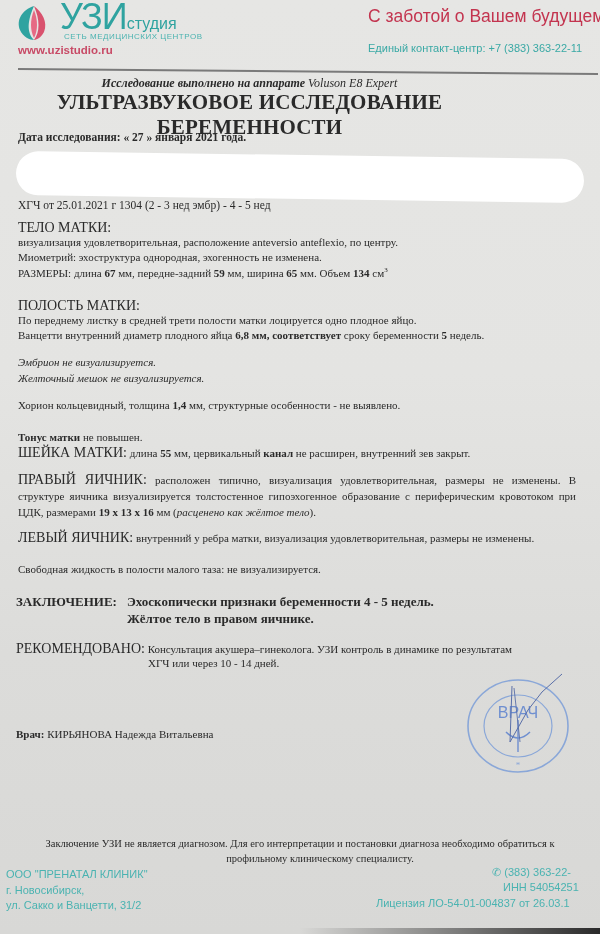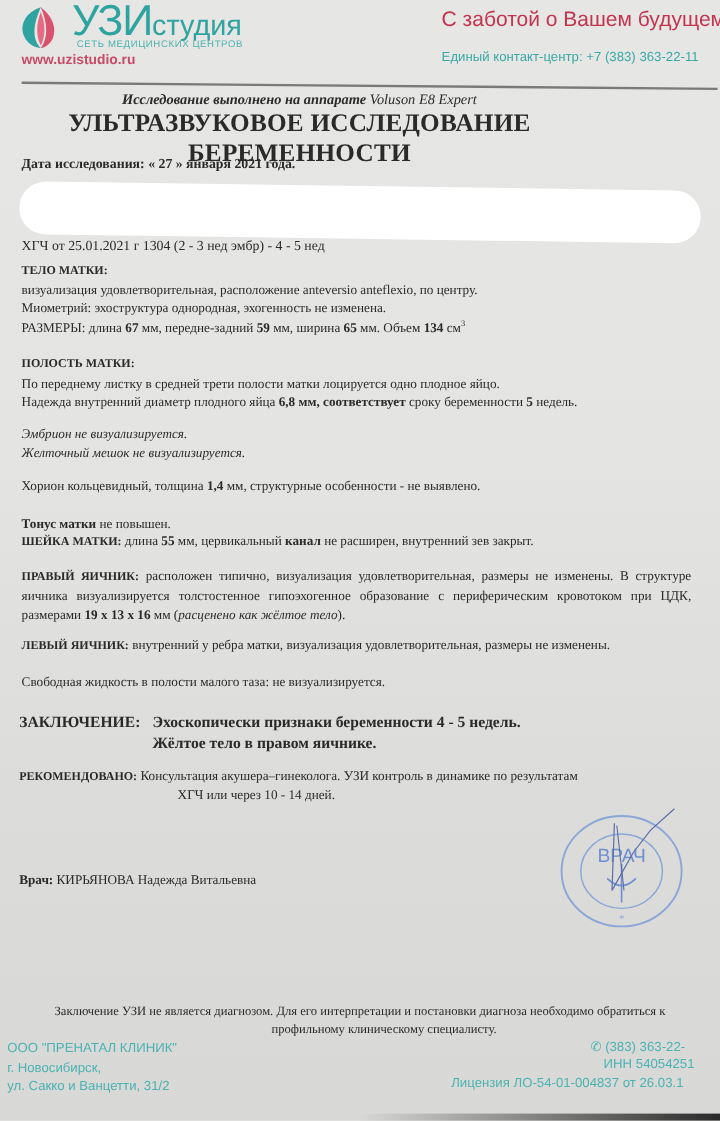--- a/index.html
+++ b/index.html
@@ -5,34 +5,34 @@
   html, body { margin:0; padding:0; }
   body {
     width:600px; height:934px; overflow:hidden; position:relative;
     background: linear-gradient(180deg,#e6e6e4 0%,#e4e4e2 40%,#dcdcda 70%,#d8d8d6 100%);
     font-family: "Liberation Serif", serif; color:#2a2a2a;
   }
   .header { position:absolute; left:0; top:0; width:600px; height:66px; }
   .logo-mark { position:absolute; left:14px; top:2px; width:40px; height:40px; }
   .logo-text { position:absolute; left:60px; top:-4px; font-family:"Liberation Sans",sans-serif; color:#2fa3a0; }
   .logo-big { font-size:36px; letter-spacing:-1px; }
-  .logo-small { font-size:24px; }
+  .logo-small { font-size:16px; }
   .logo-sub { position:absolute; left:64px; top:32px; font-family:"Liberation Sans",sans-serif; font-size:8px; color:#4bb3b0; letter-spacing:0.5px; }
   .site { position:absolute; left:18px; top:44px; font-family:"Liberation Sans",sans-serif; font-size:11.5px; font-weight:bold; color:#c84a66; }
   .slogan { position:absolute; left:368px; top:6px; font-family:"Liberation Sans",sans-serif; font-size:17.5px; color:#c3344f; white-space:nowrap; }
   .contact { position:absolute; left:368px; top:42px; font-family:"Liberation Sans",sans-serif; font-size:11px; color:#3aa9a5; white-space:nowrap; }
   .top-rule { position:absolute; left:18px; top:68px; width:580px; height:2px; background:#7a7a7a; transform:rotate(0.5deg); transform-origin:left; }
   .center { position:absolute; left:0; width:499px; text-align:center; }
   .t-sub { top:76px; font-size:12px; font-style:italic; font-weight:bold; }
   .t-sub .model { font-weight:normal; }
   .t-main { top:90px; font-size:21px; font-weight:bold; letter-spacing:0.2px; }
   .line { position:absolute; font-size:11px; white-space:nowrap; }
   .b { font-weight:bold; }
   .i { font-style:italic; }
-  .h { font-weight:bold; font-size:10px; }
+  .h { font-weight:normal; font-size:14px; }
   .redact { position:absolute; left:16px; top:155px; width:568px; height:44px; background:#ffffff; border-radius:22px; transform:rotate(0.8deg); }
   .just { position:absolute; left:18px; width:558px; font-size:11px; text-align:justify; text-align-last:left; line-height:16px; }
   .concl { position:absolute; font-size:13px; font-weight:bold; white-space:nowrap; }
   .stamp { position:absolute; left:462px; top:672px; width:112px; height:108px; }
   .footnote { position:absolute; left:0; width:600px; text-align:center; font-size:10.5px; }
   .foot { position:absolute; font-family:"Liberation Sans",sans-serif; font-size:11px; color:#4ab3b1; white-space:nowrap; }
   .dark-edge { position:absolute; left:300px; top:928px; width:300px; height:6px; background:linear-gradient(90deg,#d8d8d6,#2a2a2a); }
 </style>
 </head>
 <body>
@@ -79,21 +79,21 @@
   <span>мм, ширина</span>
   <span class="b">65</span>
   <span>мм. Объем</span>
   <span class="b">134</span>
   <span>см</span><sup style="font-size:7px;">3</sup>
 </div>
 
 <div class="line h" style="left:18px; top:298px;">ПОЛОСТЬ МАТКИ:</div>
 <div class="line" style="left:18px; top:314px;">По переднему листку в средней трети  полости матки лоцируется одно плодное яйцо.</div>
 <div class="line" style="left:18px; top:329px;">
-  <span>Надежда внутренний диаметр плодного яйца</span>
+  <span>Ванцетти внутренний диаметр плодного яйца</span>
   <span class="b">6,8</span>
   <span class="b">мм,</span>
   <span class="b">соответствует</span>
   <span>сроку беременности</span>
   <span class="b">5</span><span> недель.</span>
 </div>
 <div class="line i" style="left:18px; top:356px;">Эмбрион не визуализируется.</div>
 <div class="line i" style="left:18px; top:372px;">Желточный мешок не визуализируется.</div>
 
 <div class="line" style="left:18px; top:399px;">

